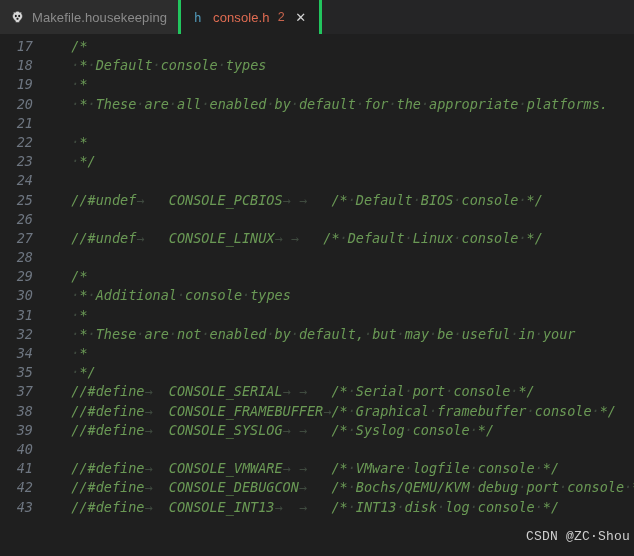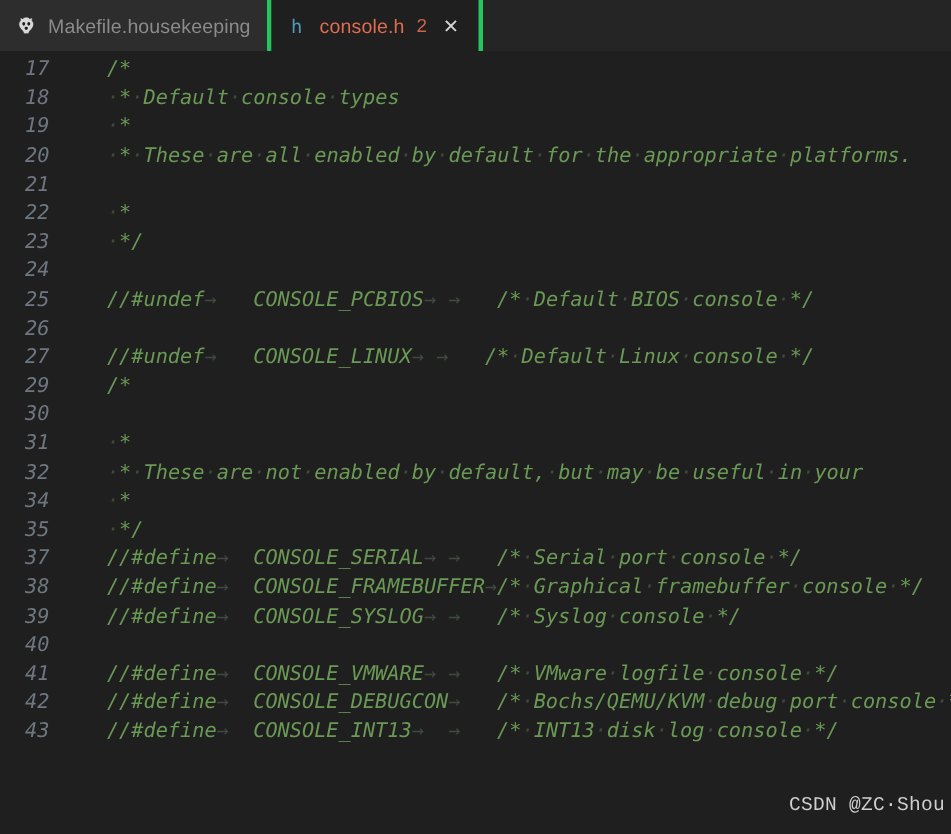--- a/index.html
+++ b/index.html
@@ -140,22 +140,23 @@
       <div class="row"><span class="lnum">18</span><span class="code"><span>  </span><span class="ws">·</span><span>*</span><span class="ws">·</span><span>Default</span><span class="ws">·</span><span>console</span><span class="ws">·</span><span>types</span></span></div>
       <div class="row"><span class="lnum">19</span><span class="code"><span>  </span><span class="ws">·</span><span>*</span></span></div>
       <div class="row"><span class="lnum">20</span><span class="code"><span>  </span><span class="ws">·</span><span>*</span><span class="ws">·</span><span>These</span><span class="ws">·</span><span>are</span><span class="ws">·</span><span>all</span><span class="ws">·</span><span>enabled</span><span class="ws">·</span><span>by</span><span class="ws">·</span><span>default</span><span class="ws">·</span><span>for</span><span class="ws">·</span><span>the</span><span class="ws">·</span><span>appropriate</span><span class="ws">·</span><span>platforms.</span></span></div>
       <div class="row"><span class="lnum">21</span></div>
       <div class="row"><span class="lnum">22</span><span class="code"><span>  </span><span class="ws">·</span><span>*</span></span></div>
       <div class="row"><span class="lnum">23</span><span class="code"><span>  </span><span class="ws">·</span><span>*/</span></span></div>
       <div class="row"><span class="lnum">24</span><span class="code"><span></span></span></div>
       <div class="row"><span class="lnum">25</span><span class="code"><span>  //#undef</span><span class="ws">→</span><span>   CONSOLE_PCBIOS</span><span class="ws">→</span><span> </span><span class="ws">→</span><span>   /*</span><span class="ws">·</span><span>Default</span><span class="ws">·</span><span>BIOS</span><span class="ws">·</span><span>console</span><span class="ws">·</span><span>*/</span></span></div>
       <div class="row"><span class="lnum">26</span></div>
       <div class="row"><span class="lnum">27</span><span class="code"><span>  //#undef</span><span class="ws">→</span><span>   CONSOLE_LINUX</span><span class="ws">→</span><span> </span><span class="ws">→</span><span>   /*</span><span class="ws">·</span><span>Default</span><span class="ws">·</span><span>Linux</span><span class="ws">·</span><span>console</span><span class="ws">·</span><span>*/</span></span></div>
+      <div class="row"><span class="lnum">28</span><span class="code"><span></span></span></div>
       <div class="row"><span class="lnum">29</span><span class="code"><span>  /*</span></span></div>
-      <div class="row"><span class="lnum">30</span></div>
+      <div class="row"><span class="lnum">30</span><span class="code"><span>  </span><span class="ws">·</span><span>*</span><span class="ws">·</span><span>Additional</span><span class="ws">·</span><span>console</span><span class="ws">·</span><span>types</span></span></div>
       <div class="row"><span class="lnum">31</span><span class="code"><span>  </span><span class="ws">·</span><span>*</span></span></div>
       <div class="row"><span class="lnum">32</span><span class="code"><span>  </span><span class="ws">·</span><span>*</span><span class="ws">·</span><span>These</span><span class="ws">·</span><span>are</span><span class="ws">·</span><span>not</span><span class="ws">·</span><span>enabled</span><span class="ws">·</span><span>by</span><span class="ws">·</span><span>default,</span><span class="ws">·</span><span>but</span><span class="ws">·</span><span>may</span><span class="ws">·</span><span>be</span><span class="ws">·</span><span>useful</span><span class="ws">·</span><span>in</span><span class="ws">·</span><span>your</span></span></div>
       <div class="row"><span class="lnum">34</span><span class="code"><span>  </span><span class="ws">·</span><span>*</span></span></div>
       <div class="row"><span class="lnum">35</span><span class="code"><span>  </span><span class="ws">·</span><span>*/</span></span></div>
       <div class="row"><span class="lnum">37</span><span class="code"><span>  //#define</span><span class="ws">→</span><span>  CONSOLE_SERIAL</span><span class="ws">→</span><span> </span><span class="ws">→</span><span>   /*</span><span class="ws">·</span><span>Serial</span><span class="ws">·</span><span>port</span><span class="ws">·</span><span>console</span><span class="ws">·</span><span>*/</span></span></div>
       <div class="row"><span class="lnum">38</span><span class="code"><span>  //#define</span><span class="ws">→</span><span>  CONSOLE_FRAMEBUFFER</span><span class="ws">→</span><span>/*</span><span class="ws">·</span><span>Graphical</span><span class="ws">·</span><span>framebuffer</span><span class="ws">·</span><span>console</span><span class="ws">·</span><span>*/</span></span></div>
       <div class="row"><span class="lnum">39</span><span class="code"><span>  //#define</span><span class="ws">→</span><span>  CONSOLE_SYSLOG</span><span class="ws">→</span><span> </span><span class="ws">→</span><span>   /*</span><span class="ws">·</span><span>Syslog</span><span class="ws">·</span><span>console</span><span class="ws">·</span><span>*/</span></span></div>
       <div class="row"><span class="lnum">40</span></div>
       <div class="row"><span class="lnum">41</span><span class="code"><span>  //#define</span><span class="ws">→</span><span>  CONSOLE_VMWARE</span><span class="ws">→</span><span> </span><span class="ws">→</span><span>   /*</span><span class="ws">·</span><span>VMware</span><span class="ws">·</span><span>logfile</span><span class="ws">·</span><span>console</span><span class="ws">·</span><span>*/</span></span></div>
       <div class="row"><span class="lnum">42</span><span class="code"><span>  //#define</span><span class="ws">→</span><span>  CONSOLE_DEBUGCON</span><span class="ws">→</span><span>   /*</span><span class="ws">·</span><span>Bochs/QEMU/KVM</span><span class="ws">·</span><span>debug</span><span class="ws">·</span><span>port</span><span class="ws">·</span><span>console</span><span class="ws">·</span><span>*/</span></span></div>

